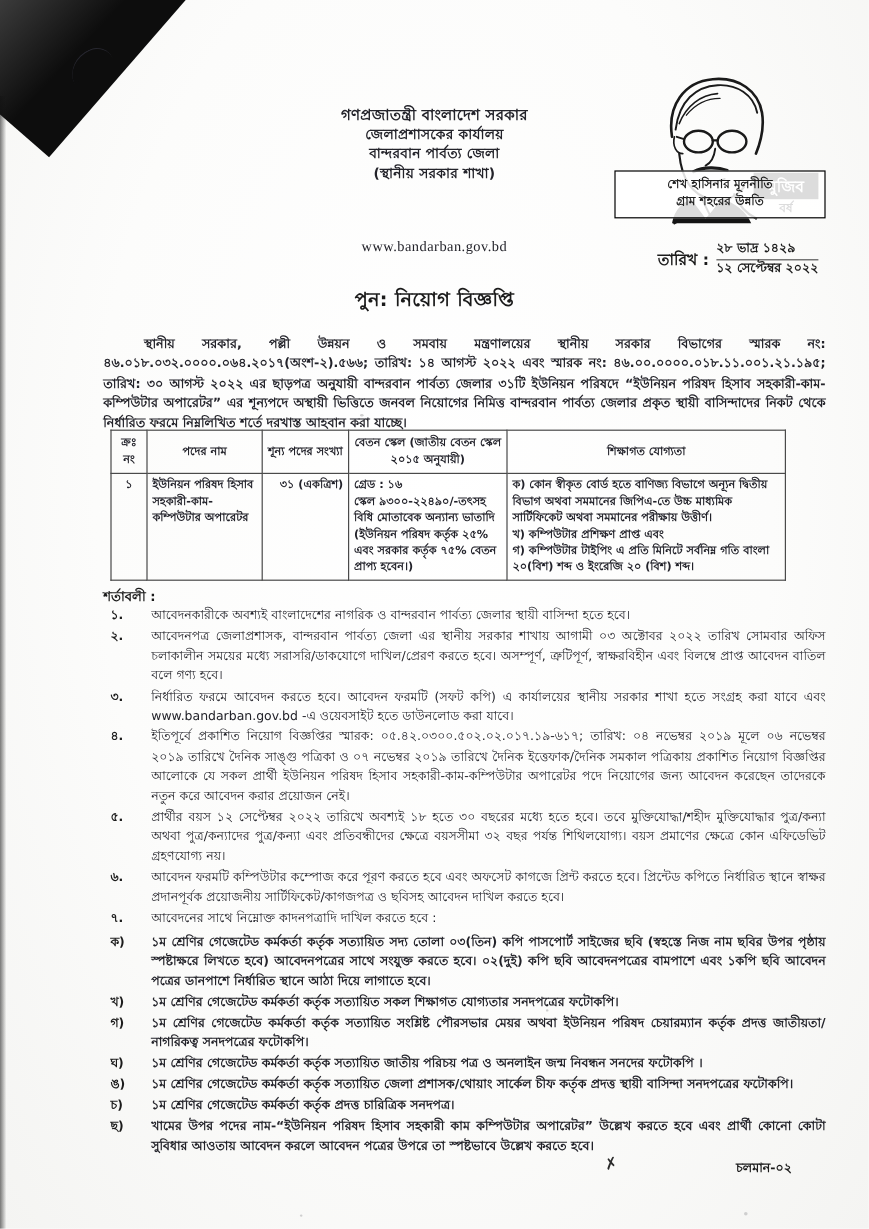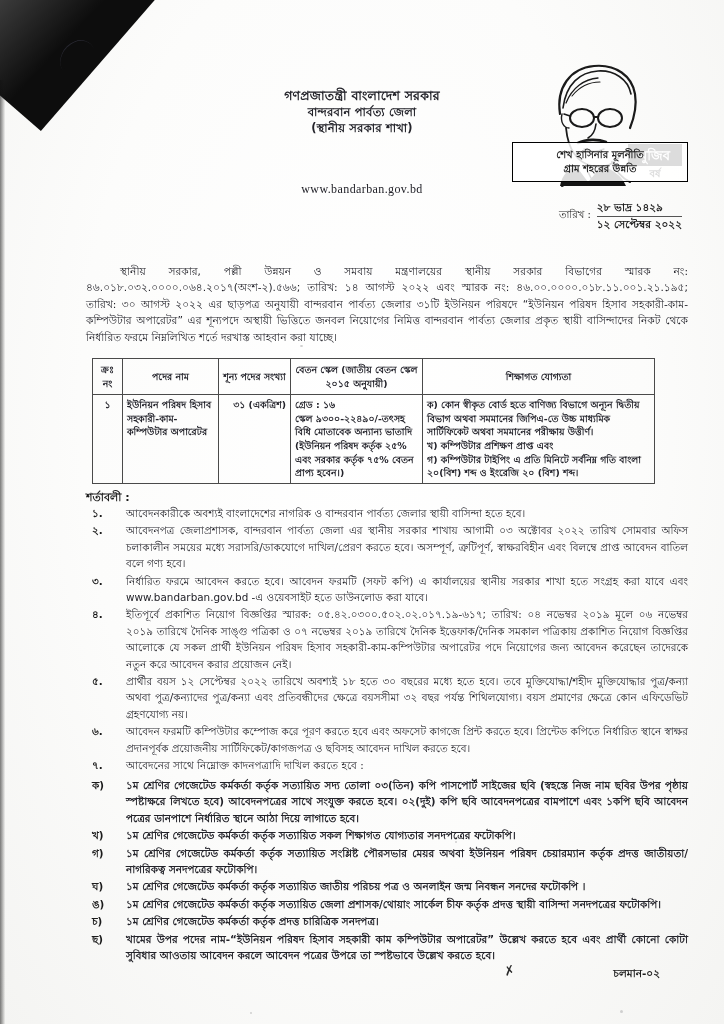--- a/index.html
+++ b/index.html
@@ -150,22 +150,22 @@
     letter-spacing: .1px;
   }
   #date-wrap {
     position: absolute;
     right: 16px;
     top: 0;
     display: flex;
     align-items: flex-start;
   }
   #date-label {
-    font-size: 10px;
-    font-weight: 400;
+    font-size: 13px;
+    font-weight: 700;
     margin-right: 6px;
     padding-top: 7px;
     margin-left: 20px;
   }
   #date-lines {
     text-align: left;
   }
   #date-lines .dl {
     display: block;
     font-size: 10.5px;
@@ -186,26 +186,26 @@
     font-size: 16px;
     font-weight: 700;
     letter-spacing: .3px;
   }
 
   
   #intro {
     position: absolute;
     left: 86px;
     right: 36px;
-    top: 252px;
+    top: 268px;
     font-size: 10.6px;
     line-height: 16.5px;
     text-align: justify;
     text-indent: 34px;
-    font-weight: 400;
+    font-weight: 700;
     color: #23232a;
   }
 
   
   #post-table {
     position: absolute;
     left: 92px;
     top: 358px;
     width: 562px;
     border-collapse: collapse;
@@ -335,20 +335,21 @@
   <div id="paper-tint"></div>
   <div id="corner-fold"></div>
   <div id="corner-fold-soft"></div>
   <div id="corner-pen"></div>
   <div id="edge-left-dark"></div>
 
   <div class="doc">
 
     <div id="letterhead">
       <span class="ln l1">গণপ্রজাতন্ত্রী বাংলাদেশ সরকার</span>
+      <span class="ln l2">জেলাপ্রশাসকের কার্যালয়</span>
       <span class="ln l3">বান্দরবান পার্বত্য জেলা</span>
       <span class="ln l4">(স্থানীয় সরকার শাখা)</span>
       <span class="ln url">www.bandarban.gov.bd</span>
     </div>
 
     <div id="emblem">
       <svg width="180" height="140" viewBox="0 0 180 140" aria-hidden="true">
         <g fill="none" stroke="#1a1a1a" stroke-width="1.5" stroke-linecap="round">
 
           <path d="M44 66 C40 40 54 20 78 18 C100 16 116 28 119 46 C121 58 118 70 114 80" stroke-width="2.2"></path>
@@ -394,20 +395,21 @@
     <div id="memo-row">
       <div id="date-wrap">
         <span id="date-label">তারিখ :</span>
         <span id="date-lines">
           <span class="dl bn-date">২৮ ভাদ্র ১৪২৯</span>
           <span class="dl">১২ সেপ্টেম্বর ২০২২</span>
         </span>
       </div>
     </div>
 
+    <div id="title">পুন: নিয়োগ বিজ্ঞপ্তি</div>
 
     <p id="intro">স্থানীয় সরকার, পল্লী উন্নয়ন ও সমবায় মন্ত্রণালয়ের স্থানীয় সরকার বিভাগের স্মারক নং: ৪৬.০১৮.০৩২.০০০০.০৬৪.২০১৭(অংশ-২).৫৬৬; তারিখ: ১৪ আগস্ট ২০২২ এবং স্মারক নং: ৪৬.০০.০০০০.০১৮.১১.০০১.২১.১৯৫; তারিখ: ৩০ আগস্ট ২০২২ এর ছাড়পত্র অনুযায়ী বান্দরবান পার্বত্য জেলার ৩১টি ইউনিয়ন পরিষদে “ইউনিয়ন পরিষদ হিসাব সহকারী-কাম-কম্পিউটার অপারেটর” এর শূন্যপদে অস্থায়ী ভিত্তিতে জনবল নিয়োগের নিমিত্ত বান্দরবান পার্বত্য জেলার প্রকৃত স্থায়ী বাসিন্দাদের নিকট থেকে নির্ধারিত ফরমে নিম্নলিখিত শর্তে দরখাস্ত আহবান করা যাচ্ছে।</p>
 
     <table id="post-table">
       <colgroup>
         <col class="c1">
           <col class="c2">
           <col class="c3">
           <col class="c4">
           <col class="c5">

